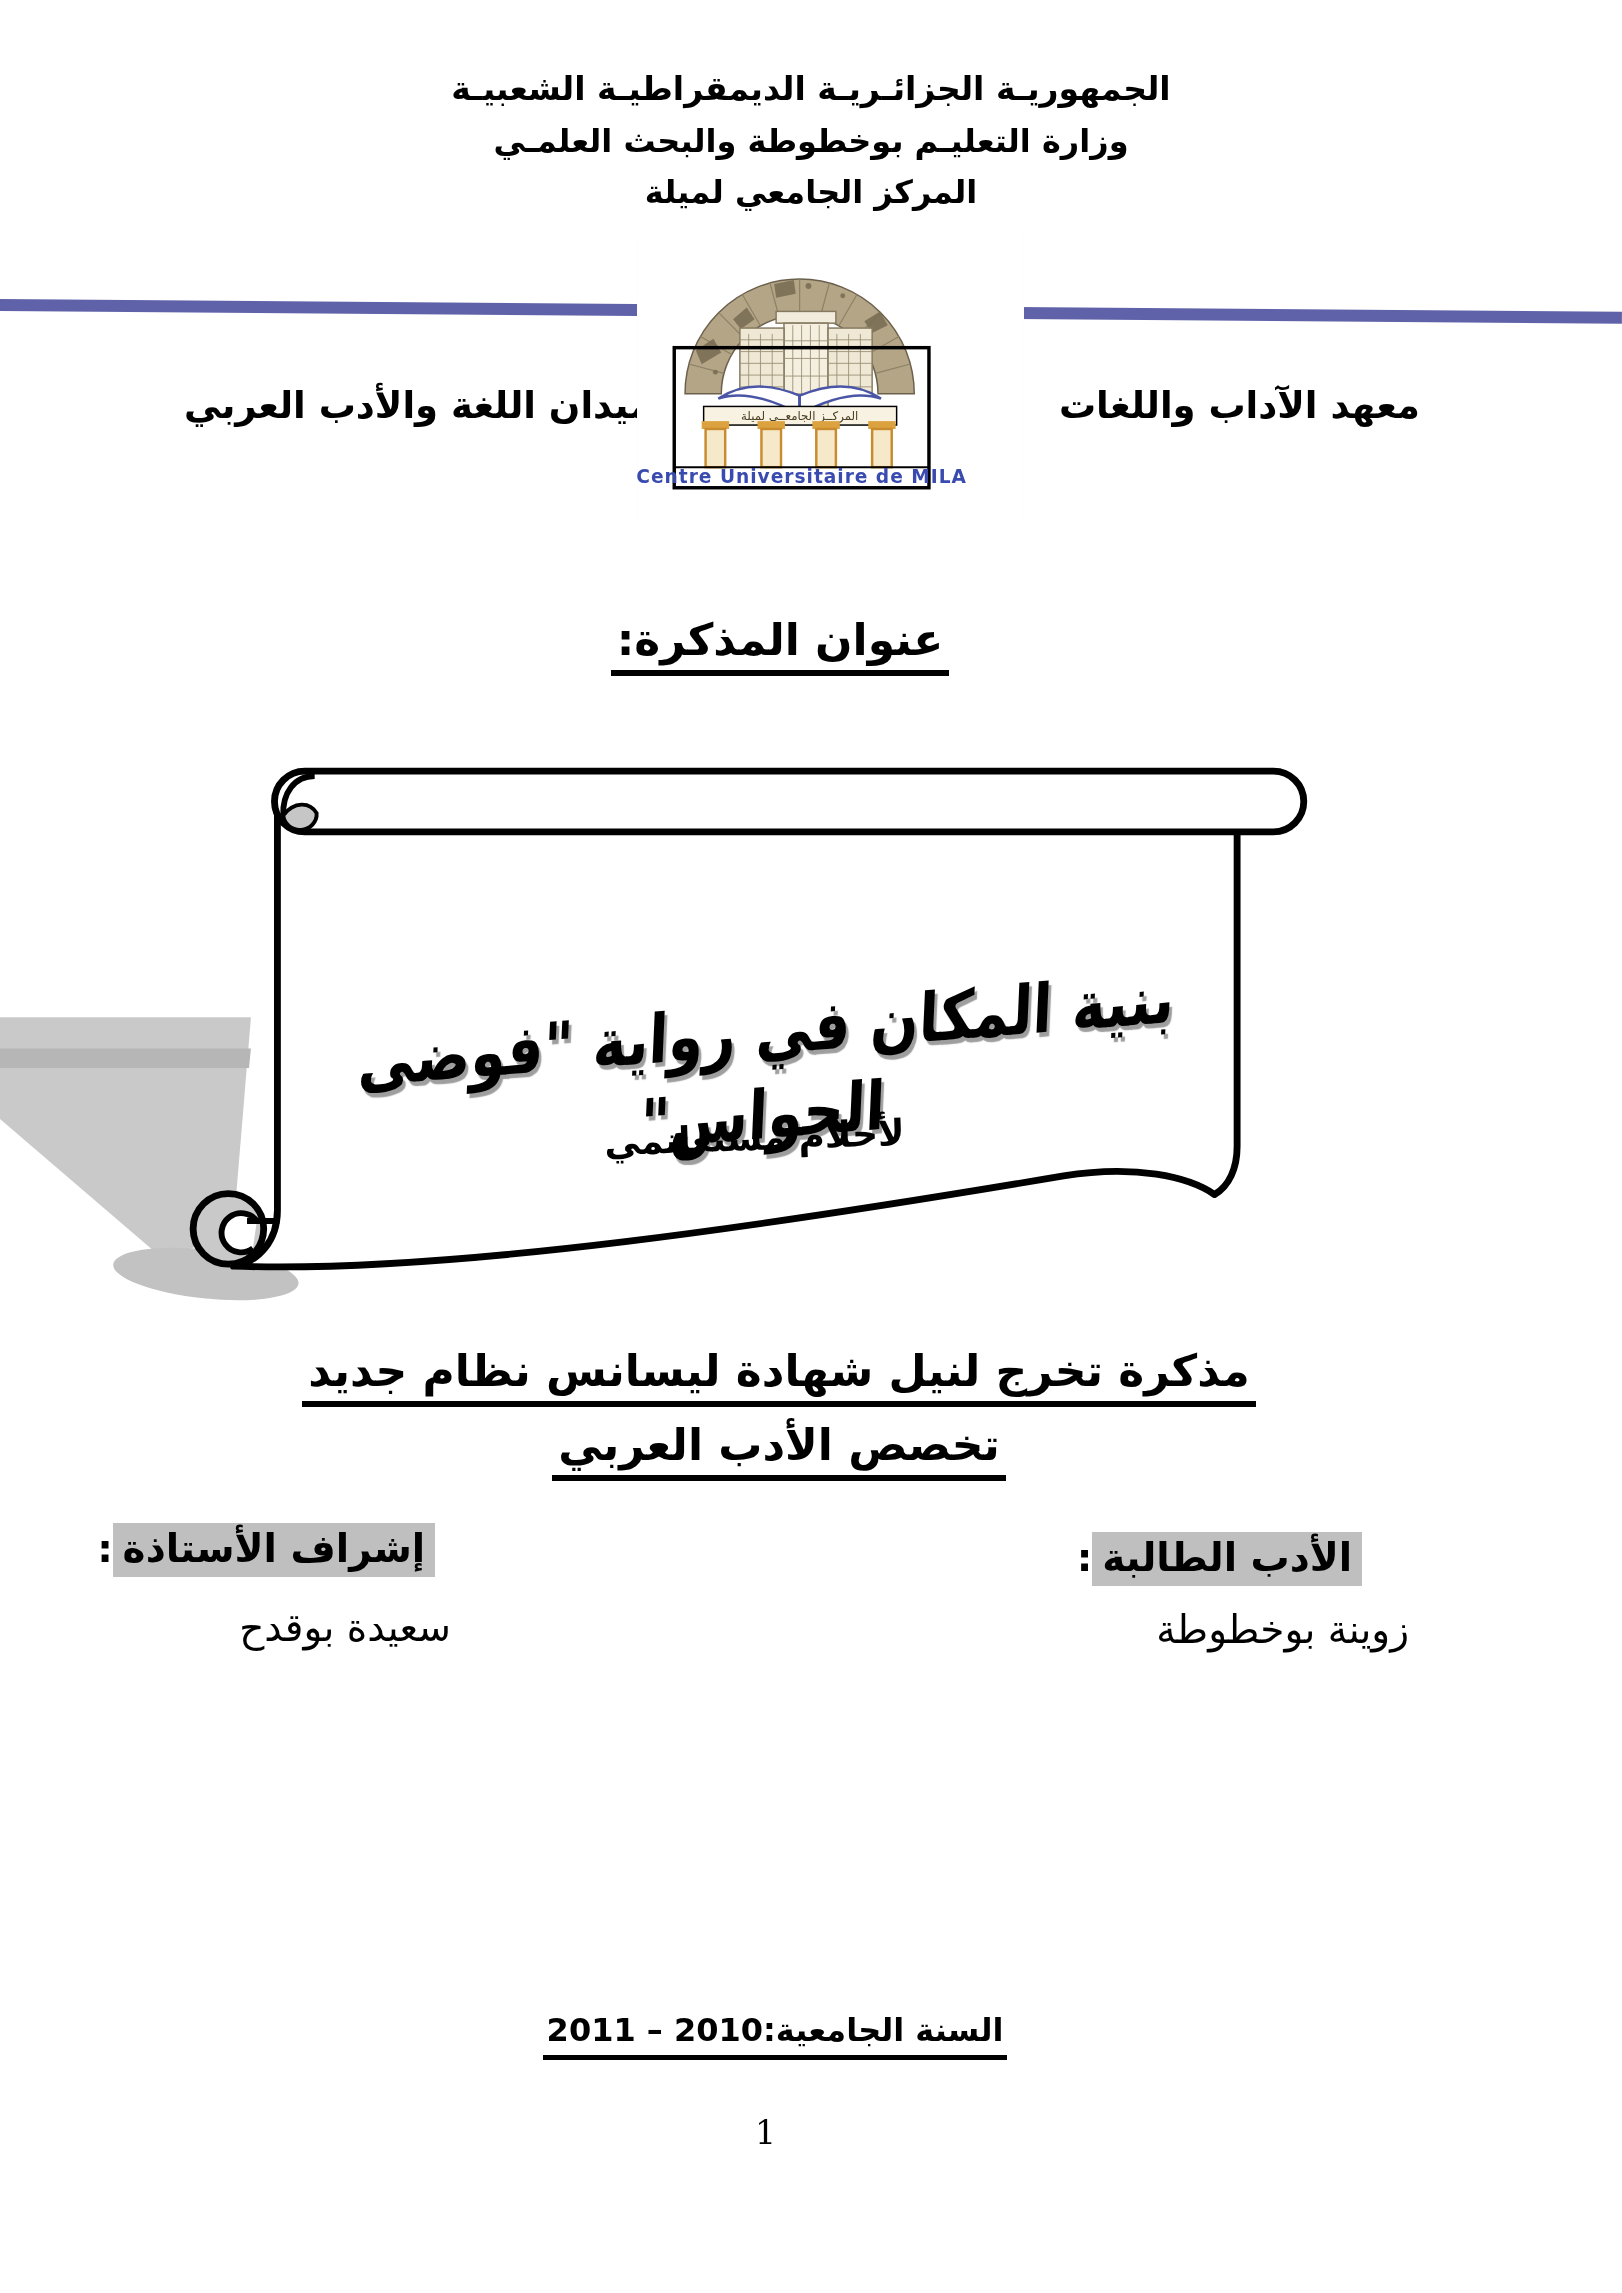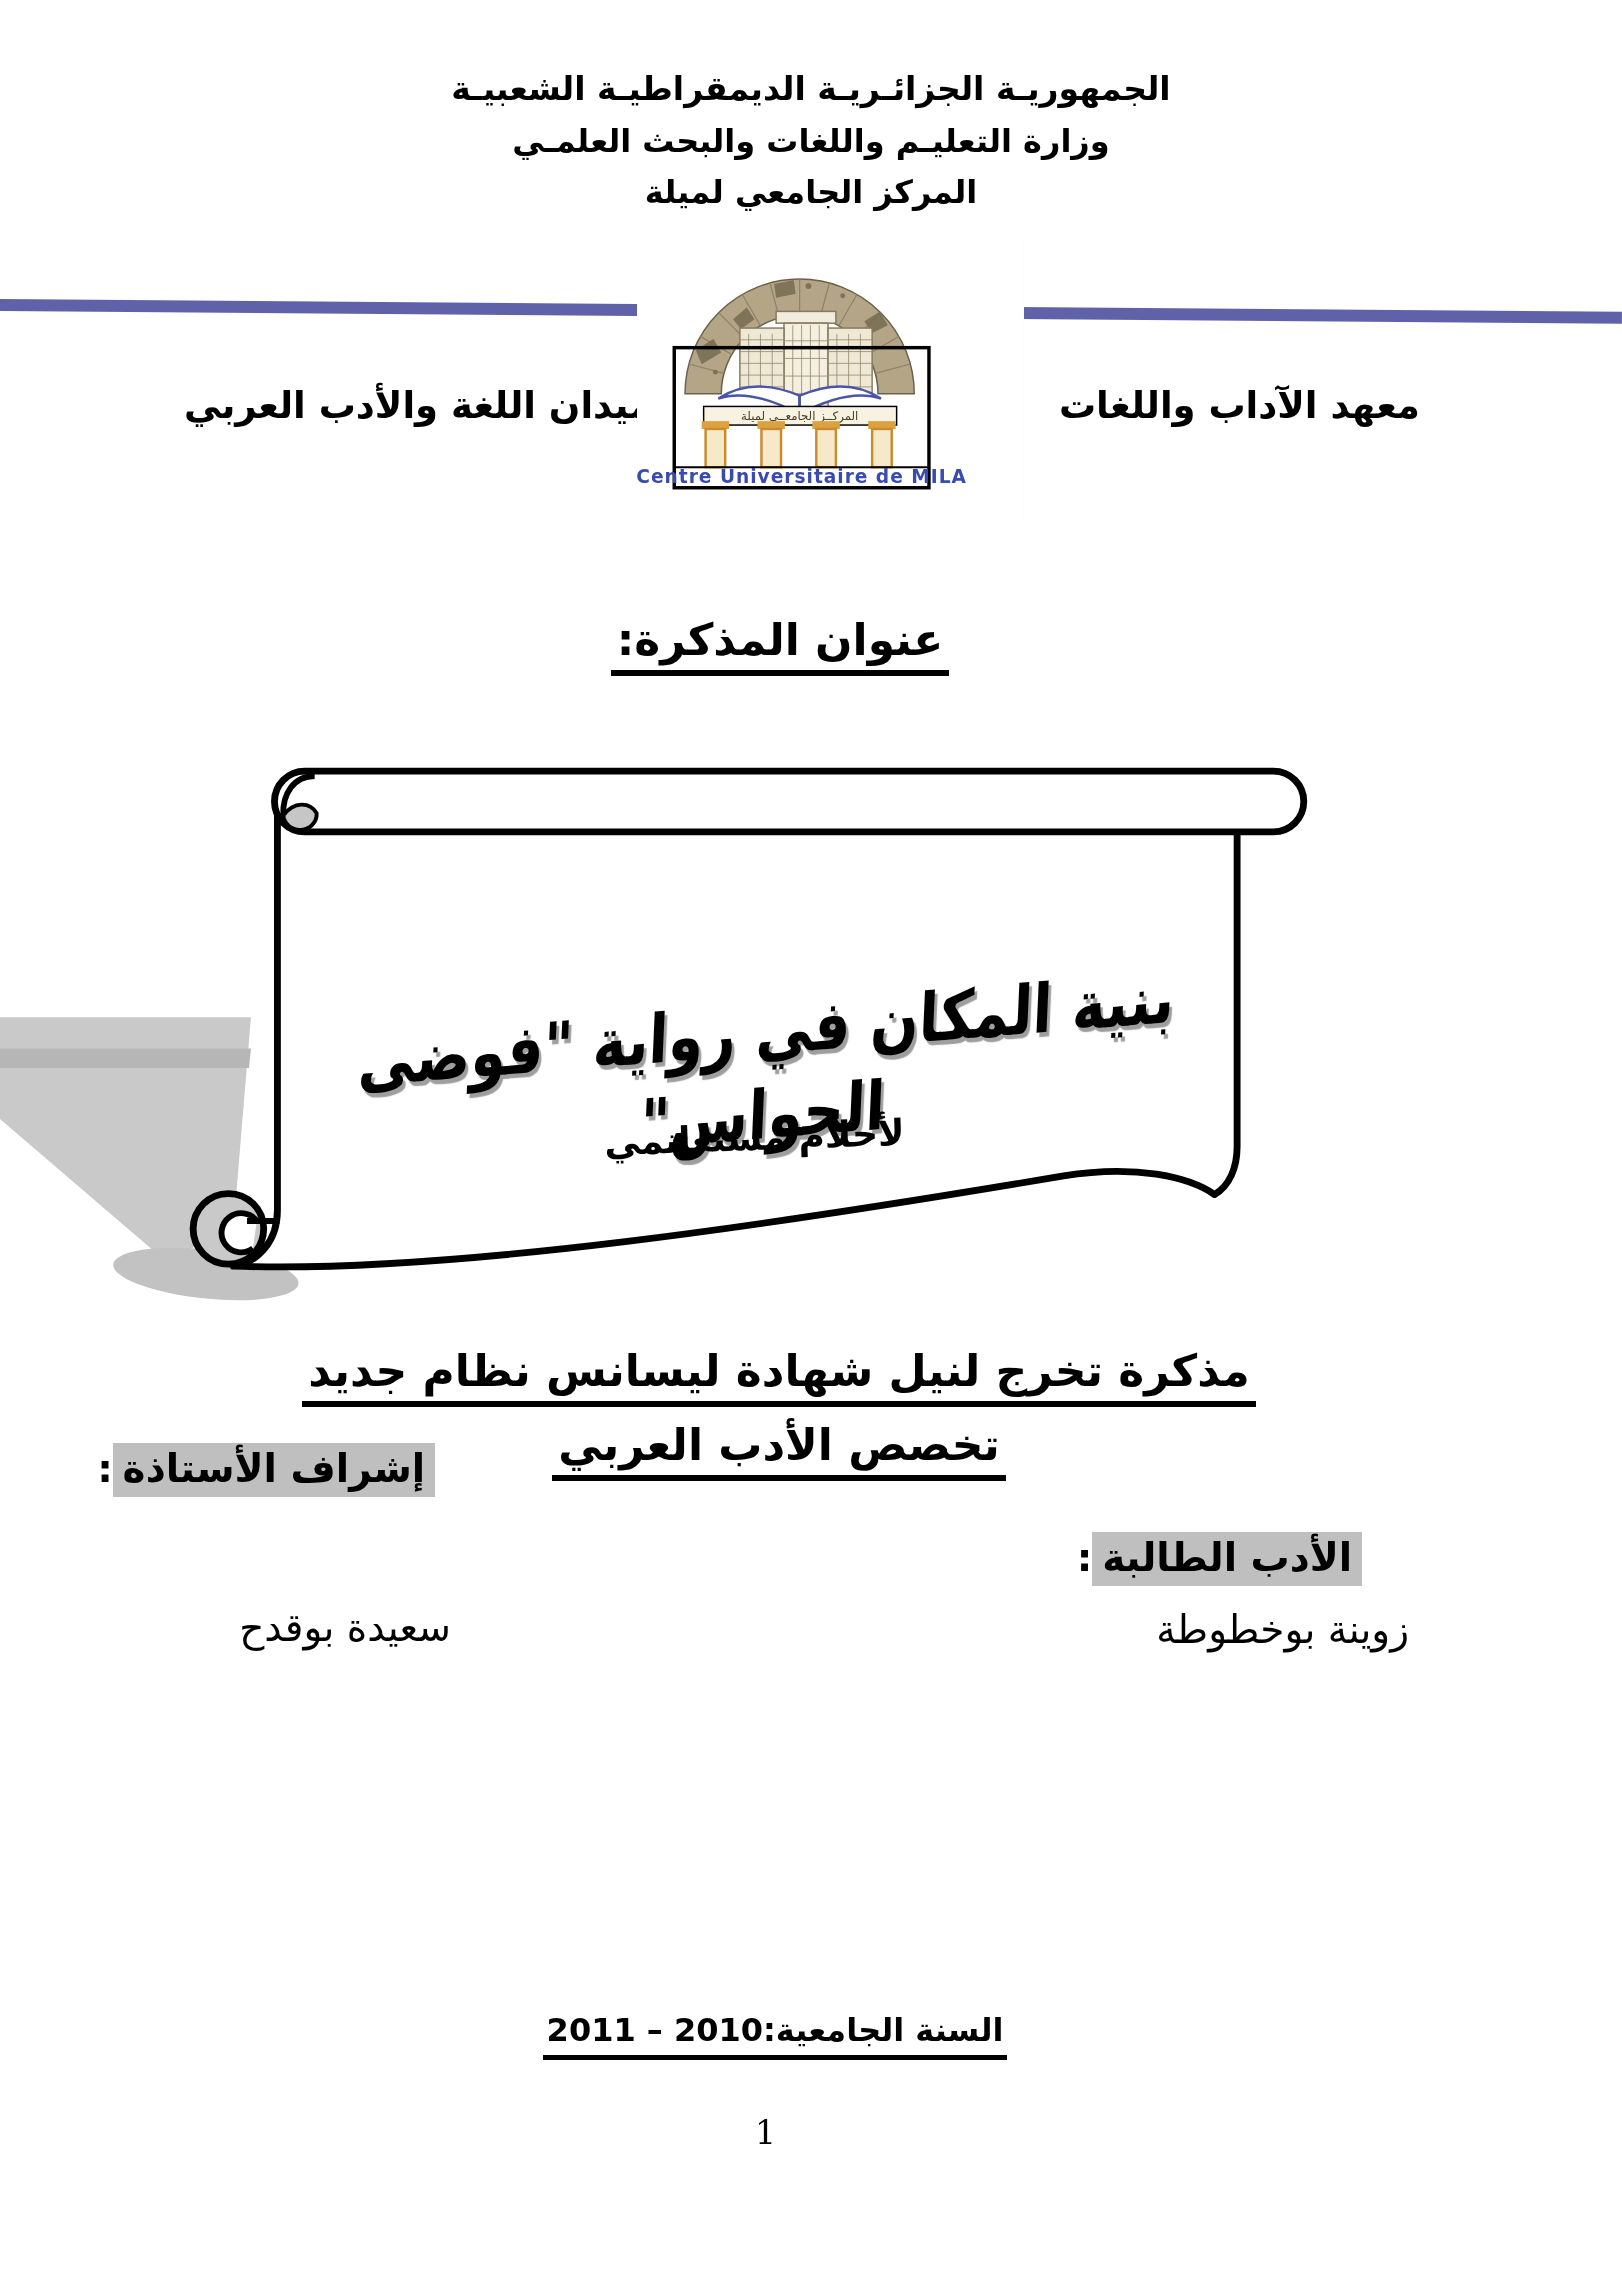--- a/index.html
+++ b/index.html
@@ -34,33 +34,33 @@
     text-shadow:2.9px 3.9px 1px #9e9e9e;}
   #scroll-sub{left:245px;top:1117px;width:1019px;text-align:center;font-size:36px;
     font-weight:bold;z-index:3;transform:rotate(-2deg);}
 
   #degree1{top:1345px;font-size:44px;transform:translateX(-32px);z-index:3;}
   #degree2{top:1419px;font-size:44px;transform:translateX(-32px);z-index:3;}
 
   .who{font-size:39px;z-index:3;}
   #prep-label{top:1535px;right:260px;}
   #student-name{top:1607px;right:213px;font-size:39px;z-index:3;margin-left:48px;}
-  #sup-label{top:1446px;right:1187px;}
+  #sup-label{top:1526px;right:1187px;}
   #sup-name{top:1605px;right:1171px;font-size:39px;z-index:3;margin-left:28px;}
 
   #year-line{top:2011px;font-size:32px;transform:translateX(-36px);}
   #page-num{top:2113px;left:755px;font-size:33px;font-family:"DejaVu Serif","Liberation Serif",serif;}
 </style>
 </head>
 <body>
 
 <div id="rule-line" class="abs"></div>
 
 <div id="hdr1" class="abs ctr rtl b">الجمهوريـة الجزائـريـة الديمقراطيـة الشعبيـة</div>
-<div id="hdr2" class="abs ctr rtl b">وزارة التعليـم واللغات والبحث العلمـي</div>
+<div id="hdr2" class="abs ctr rtl b">وزارة التعليـم بوخطوطة والبحث العلمـي</div>
 <div id="hdr3" class="abs ctr rtl b">المركز الجامعي  لميلة</div>
 
 <div id="logo-wrap" class="abs">
   <svg width="387" height="289" viewBox="0 0 395 295">
     <rect x="0" y="0" width="395" height="295" fill="#ffffff"></rect>
 
     <path d="M49,162 A117,117 0 0 1 283,162 L246,162 A80,80 0 0 0 86,162 Z" fill="#b3a586" stroke="#6b604c" stroke-width="1.5"></path>
     <g stroke="#8d8166" stroke-width="1.2">
       <line x1="88.7" y1="141.3" x2="53" y2="131.7"></line>
         <line x1="96.7" y1="122" x2="64.7" y2="103.5"></line>

